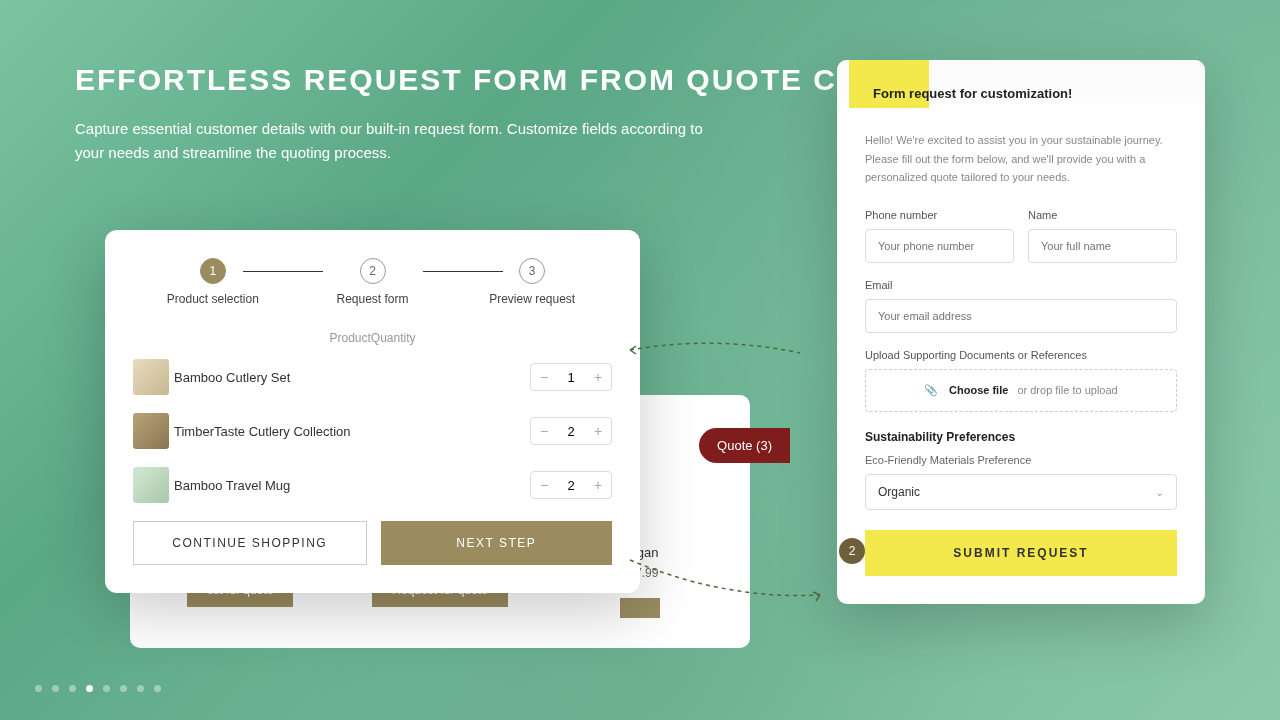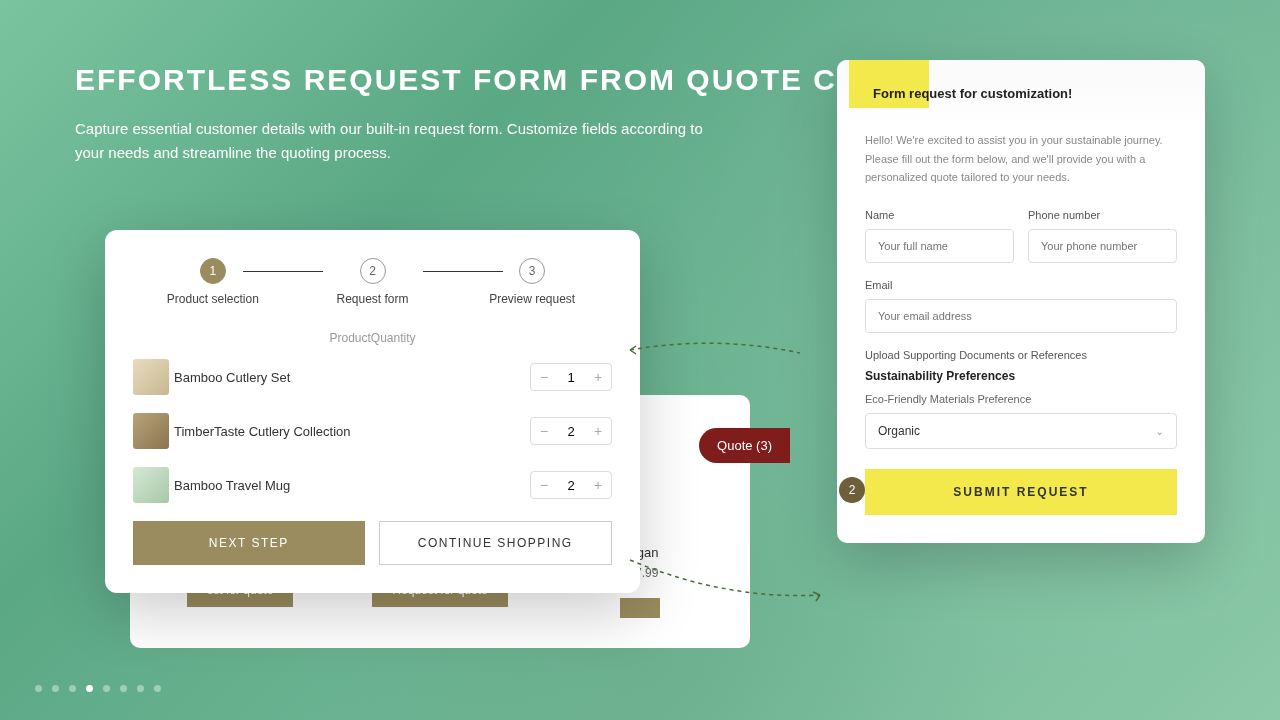--- a/index.html
+++ b/index.html
@@ -128,49 +128,54 @@
   <div class="product-row">
     <div class="product-img" style="background:linear-gradient(135deg,#d4e8d4,#a8c8a8)"></div>
     <div class="product-name">Bamboo Travel Mug</div>
     <div class="qty">
       <div class="qty-btn">−</div>
       <div class="qty-val">2</div>
       <div class="qty-btn">+</div>
     </div>
   </div>
   <div class="modal-actions">
+    <button class="btn btn-outline">CONTINUE SHOPPING</button>
     <button class="btn btn-primary">NEXT STEP</button>
-    <button class="btn btn-outline">CONTINUE SHOPPING</button>
   </div>
 </div>
 
 <div class="quote-badge">Quote (3)</div>
 
 <div class="form-card">
   <div class="form-header">
     <div class="yellow-tab"></div>
     <div class="form-title">Form request for customization!</div>
   </div>
   <div class="form-intro">Hello! We're excited to assist you in your sustainable journey. Please fill out the form below, and we'll provide you with a personalized quote tailored to your needs.</div>
   <div class="form-body">
     <div class="form-row">
       <div class="form-group">
+        <label class="label">Phone number</label>
+        <input class="input" placeholder="Your phone number" style="">
+      </div>
+      <div class="form-group">
         <label class="label">Name</label>
         <input class="input" placeholder="Your full name" style="">
       </div>
-      <div class="form-group">
-        <label class="label">Phone number</label>
-        <input class="input" placeholder="Your phone number" style="">
-      </div>
     </div>
     <div class="form-group" style="margin-bottom:16px">
       <label class="label">Email</label>
       <input class="input" placeholder="Your email address" style="">
     </div>
     <label class="label">Upload Supporting Documents or References</label>
+    <div class="upload-box">
+      <span class="clip">📎</span>
+      <span class="choose">Choose file</span>
+      <span class="upload-link">or drop file to upload</span>
+    </div>
     <div class="section-title">Sustainability Preferences</div>
     <div class="sub-label">Eco-Friendly Materials Preference</div>
     <div class="select">
       <span>Organic</span>
       <span class="chev">⌄</span>
     </div>
   </div>
   <div class="submit-wrap">
     <div class="num-badge">2</div>
     <button class="submit-btn">SUBMIT REQUEST</button>

